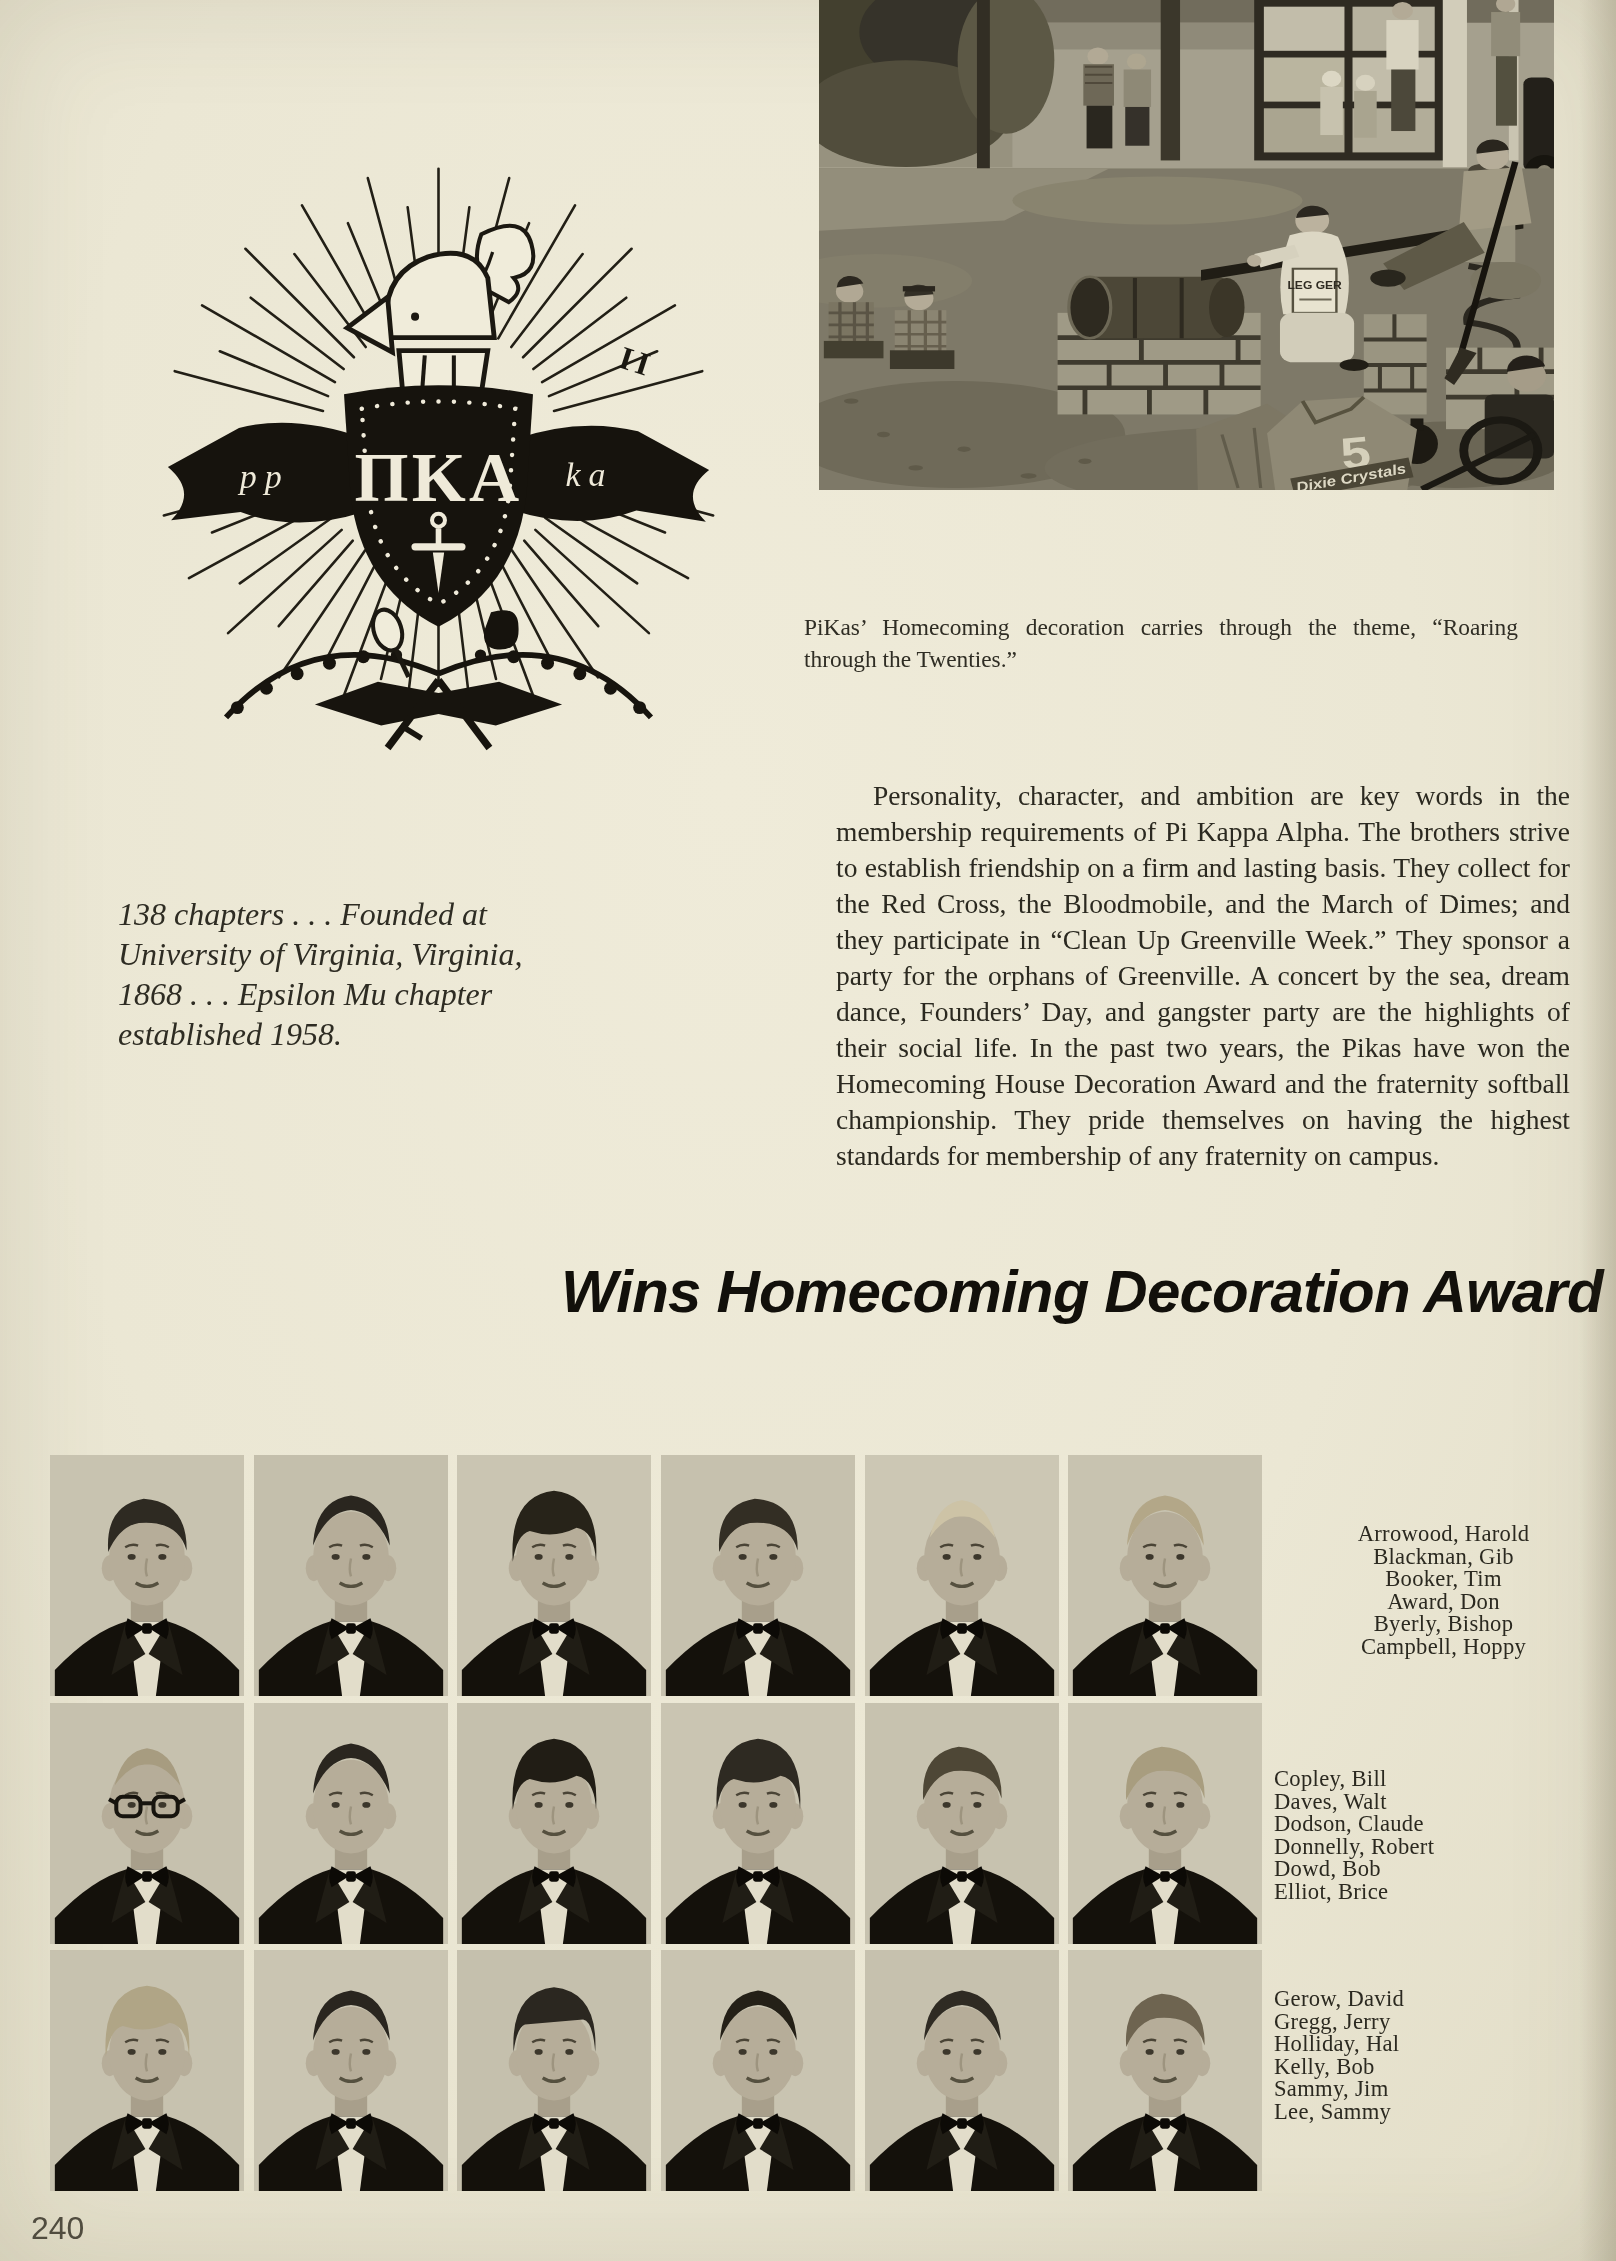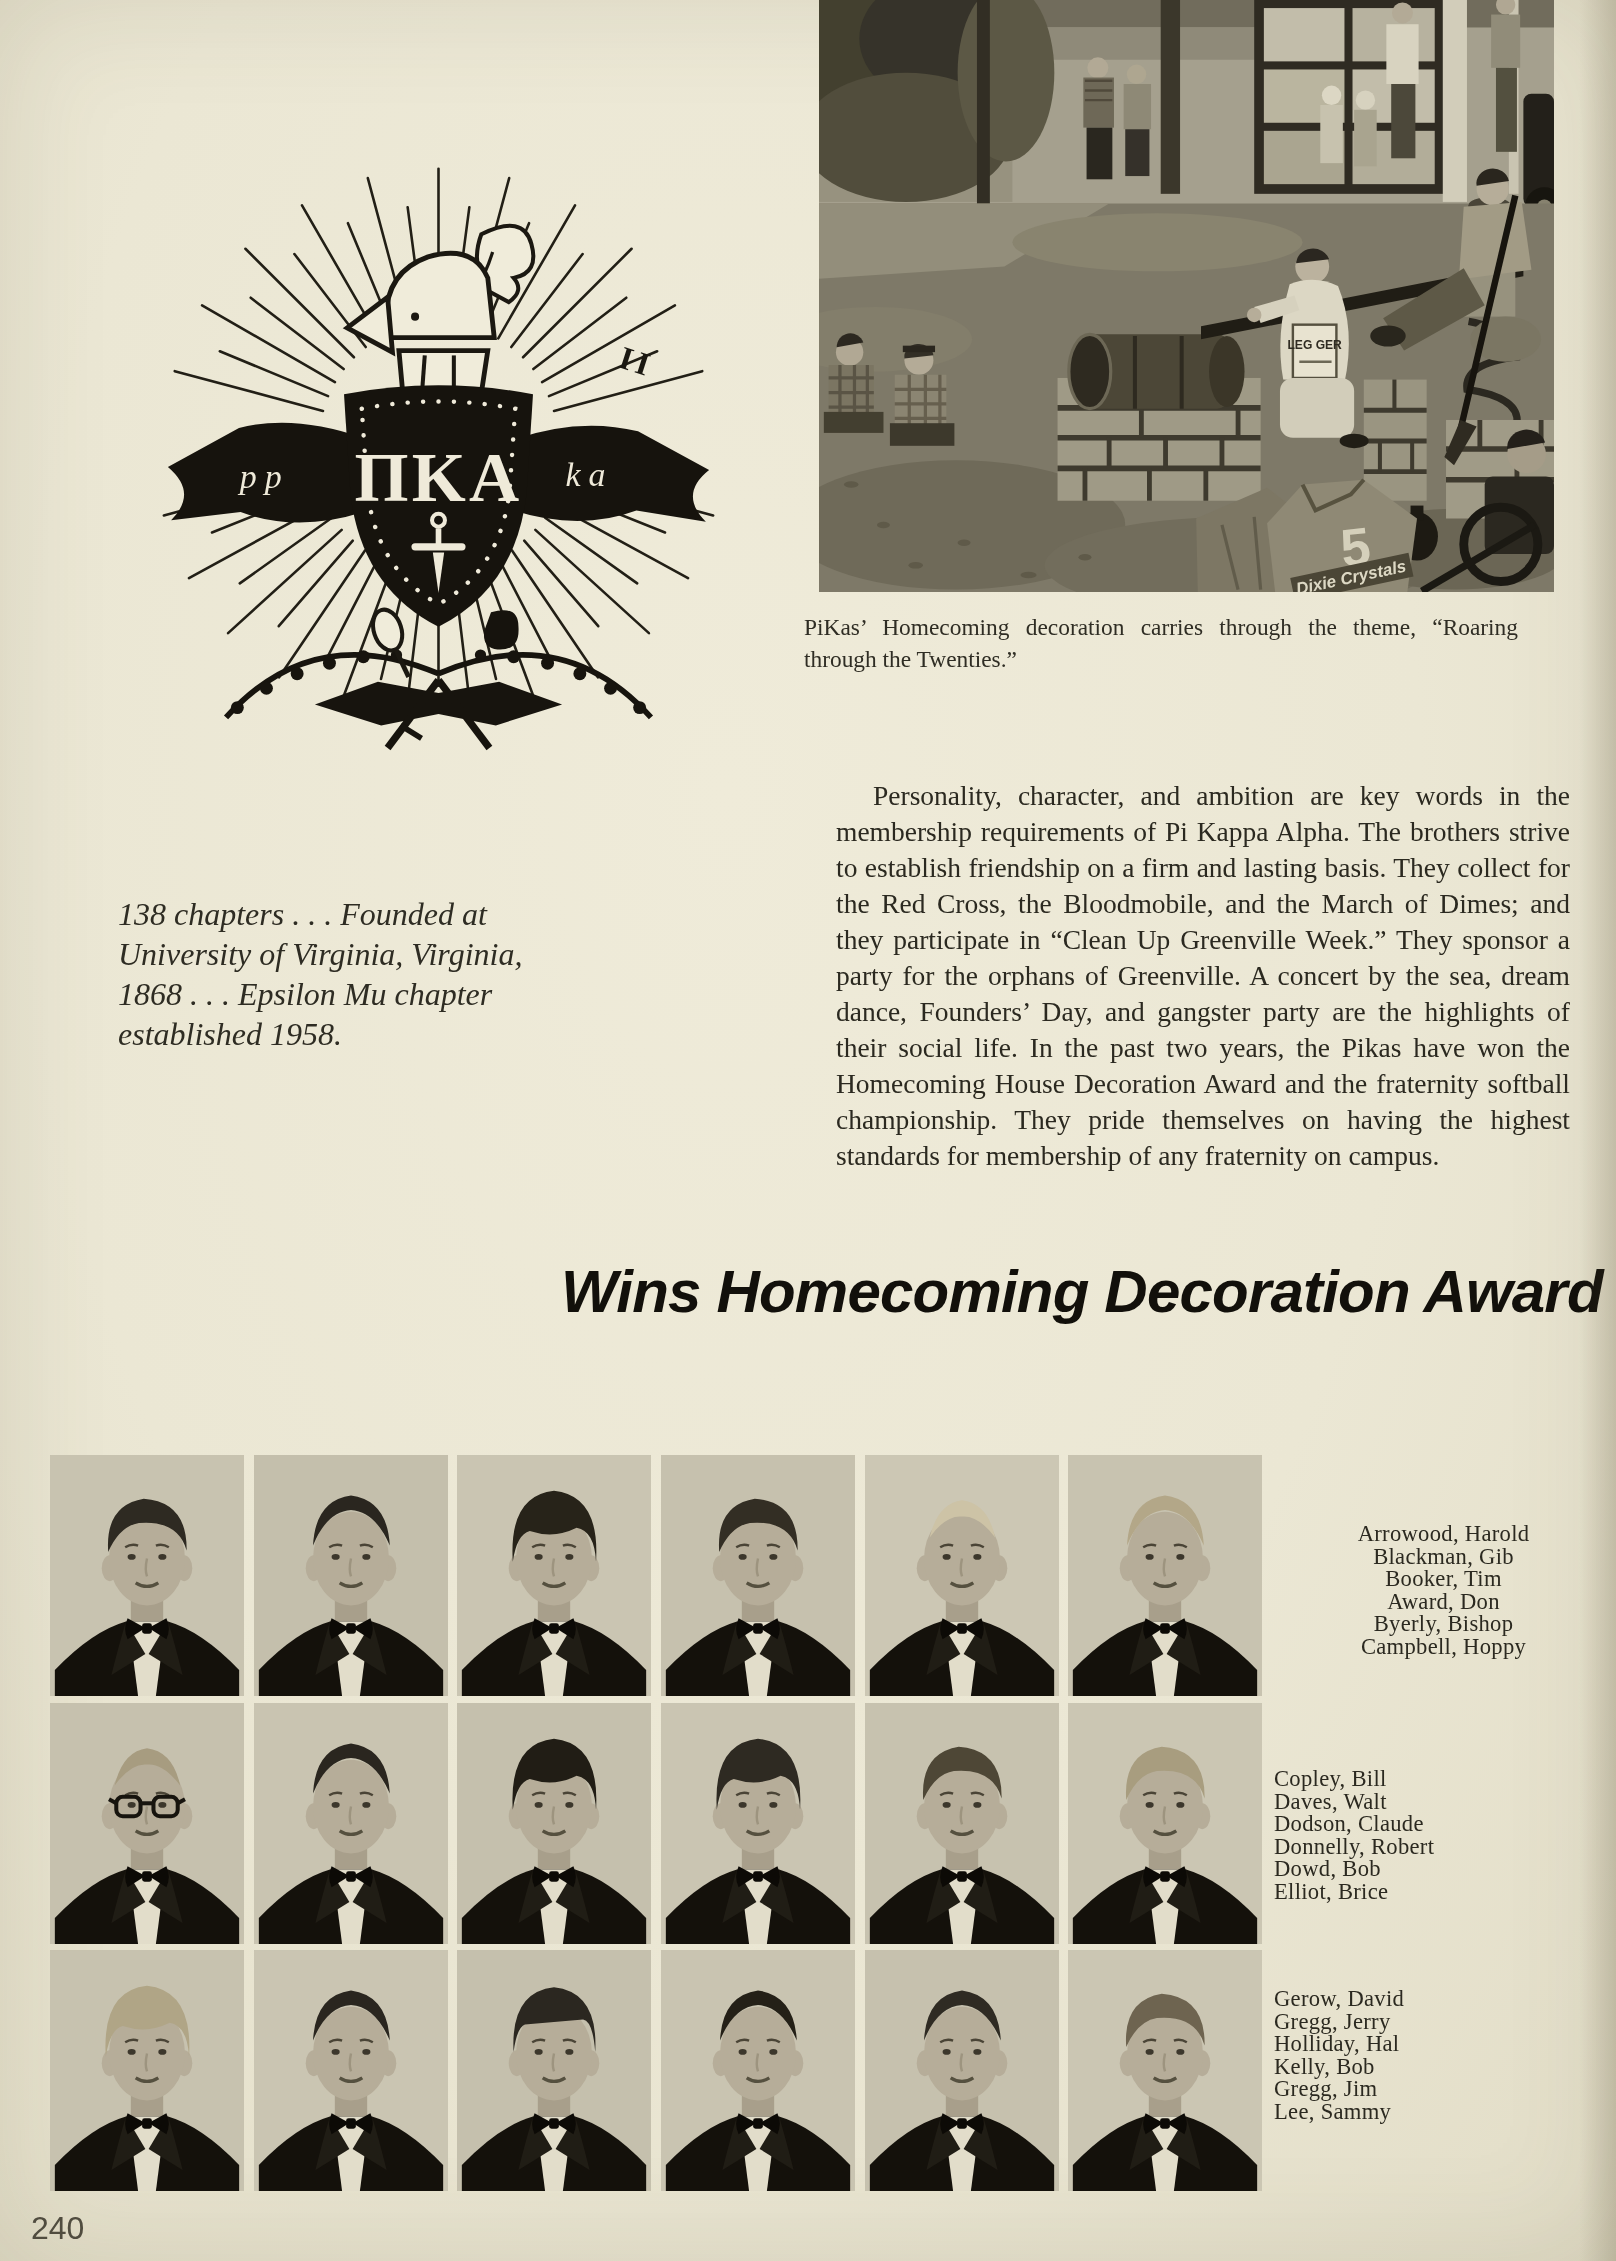--- a/index.html
+++ b/index.html
@@ -28,21 +28,21 @@
   
   #crest{position:absolute;left:103px;top:147px;}
   #crest .rays line{stroke:#221f16;stroke-width:3.2;stroke-linecap:round;}
   #crest .ribbon-letter{fill:#efead9;font-family:"Liberation Serif",serif;font-style:italic;
                         font-size:42px;letter-spacing:10px;text-anchor:middle;}
   #crest #shield-letters{fill:#efead9;font-family:"Liberation Serif",serif;font-weight:bold;
                          font-size:86px;letter-spacing:4px;text-anchor:middle;}
   #crest .pin-marks{fill:#1b1811;font-family:"Liberation Serif",serif;font-weight:bold;
                     font-size:40px;letter-spacing:6px;}
   
-  #photo{position:absolute;left:819px;top:0;width:735px;height:592px;overflow:hidden;
+  #photo{position:absolute;left:819px;top:0;width:735px;height:490px;overflow:hidden;
          box-shadow:0 0 0 0.8px rgba(50,45,30,.35) inset;}
   #photo svg{display:block;width:100%;height:100%;}
   .photo-sign{font:700 15px "Liberation Sans",sans-serif;fill:#2f2b22;text-anchor:middle;}
   .bag-five{font:700 66px "Liberation Sans",sans-serif;fill:#d5d0bb;text-anchor:middle;}
   .bag-brand{font:italic 700 21px "Liberation Sans",sans-serif;fill:#ddd8c4;text-anchor:middle;}
   
   #grid{position:absolute;left:50px;top:1455px;display:grid;
         grid-template-columns:repeat(6,194px);grid-auto-rows:241px;
         column-gap:9.7px;row-gap:6.5px;}
   .pcell{width:194px;height:241px;box-shadow:0 0 0 0.8px rgba(60,55,40,.28) inset;}
@@ -488,20 +488,20 @@
     <div class="name-line">Dodson, Claude</div>
     <div class="name-line">Donnelly, Robert</div>
     <div class="name-line">Dowd, Bob</div>
     <div class="name-line">Elliot, Brice</div>
   </div>
   <div class="names" id="names-row3">
     <div class="name-line">Gerow, David</div>
     <div class="name-line">Gregg, Jerry</div>
     <div class="name-line">Holliday, Hal</div>
     <div class="name-line">Kelly, Bob</div>
-    <div class="name-line">Gregg, Jim</div>
+    <div class="name-line">Sammy, Jim</div>
     <div class="name-line">Lee, Sammy</div>
   </div>
 
   <div id="pagenum">240</div>
   <div id="edge"></div>
 </div>
 
 
 </body></html>

